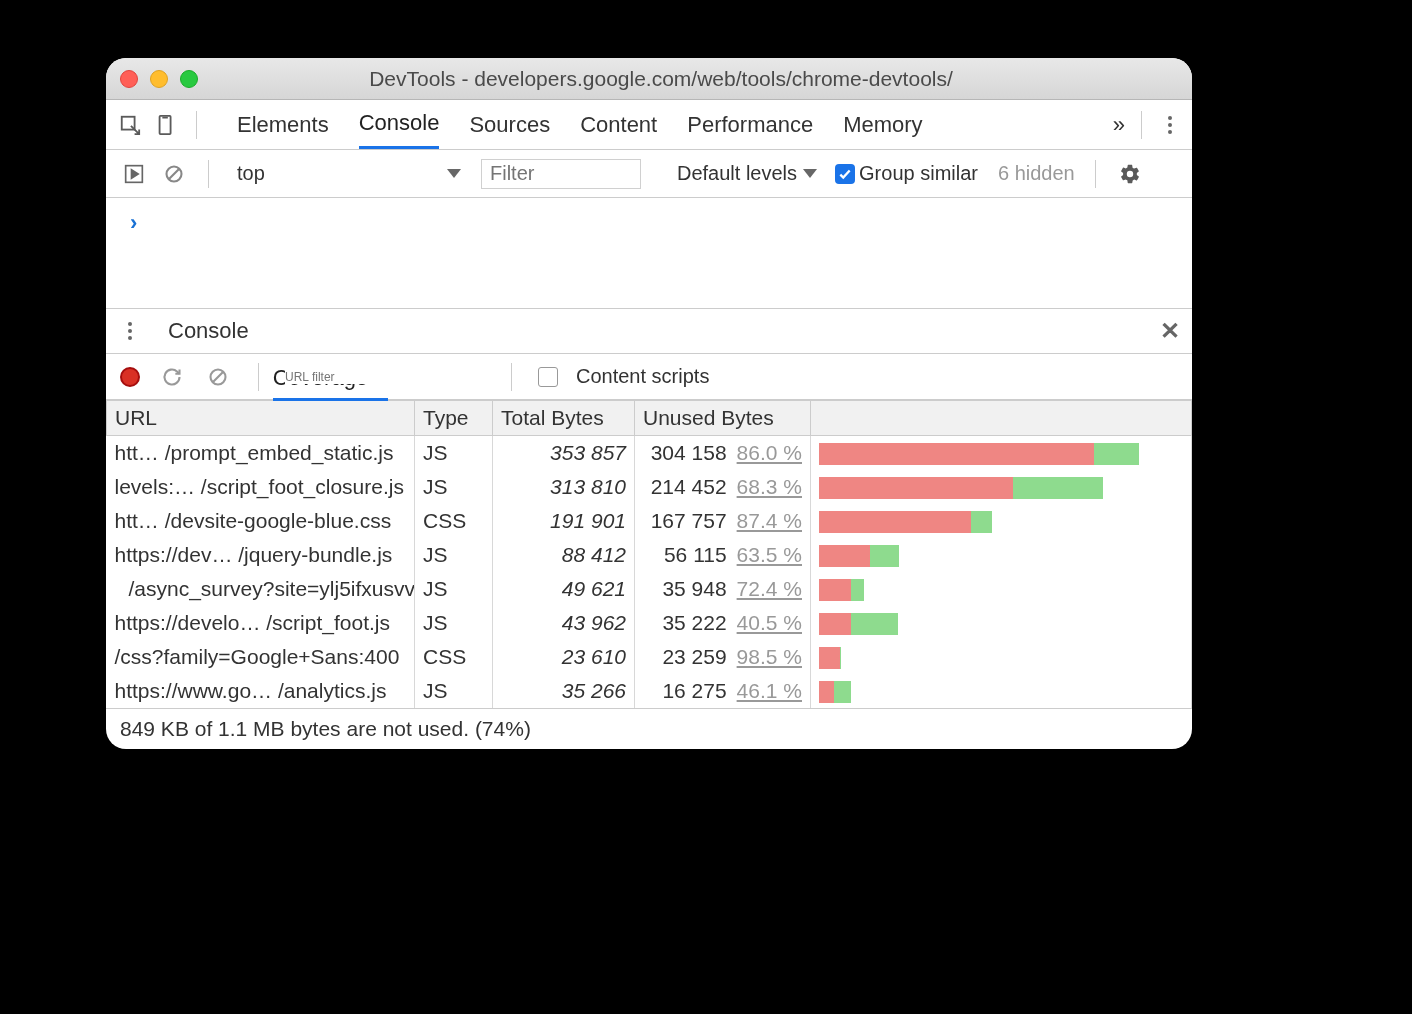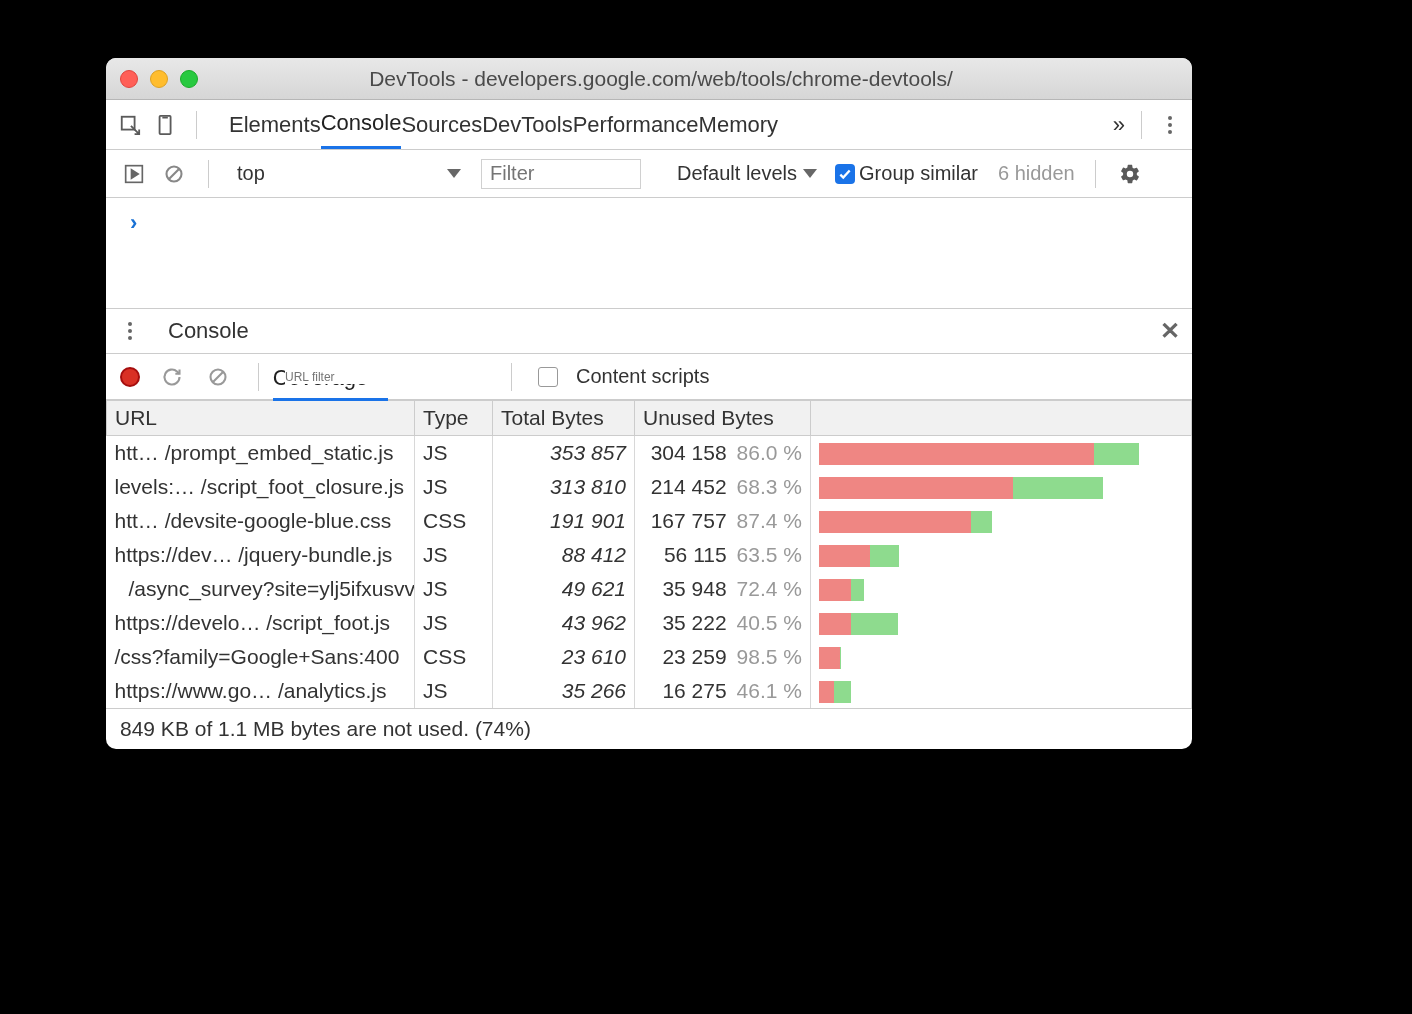--- a/index.html
+++ b/index.html
@@ -11,21 +11,21 @@
     font-size: 20px;
     color: #333;
     position: relative;
   }
   .window {
     position: absolute;
     left: 106px;
     top: 58px;
     width: 1086px;
     background: #fff;
-    border-radius: 10px;
+    border-radius: 20px;
     box-shadow: 0 20px 60px rgba(0,0,0,0.5);
     overflow: hidden;
   }
   .titlebar {
     height: 42px;
     background: linear-gradient(#e8e8e8, #d6d6d6);
     border-bottom: 1px solid #b6b6b6;
     display: flex;
     align-items: center;
     padding: 0 14px;
@@ -39,21 +39,21 @@
   .tabbar {
     height: 50px;
     border-bottom: 1px solid #ccc;
     display:flex;
     align-items:center;
     padding: 0 10px;
     gap: 8px;
   }
   .sep { width:1px; height:28px; background:#ccc; margin:0 8px; }
   .icon-btn { width:28px; height:28px; display:flex; align-items:center; justify-content:center; color:#5a5a5a; cursor:pointer; }
-  .tabs { display:flex; margin-left:16px; flex:1; align-items:flex-start; height:100%; }
+  .tabs { display:flex; gap:30px; margin-left:24px; flex:1; align-items:flex-start; height:100%; }
   .tab { color:#333; font-size:22px; height:100%; display:flex; align-items:center; cursor:pointer; }
   .tab.active { color:#222; font-weight:500; border-bottom:3px solid #1a73e8; }
   .more-tabs { color:#333; font-size:22px; cursor:pointer; }
   .kebab { width:24px; height:24px; display:flex; flex-direction:column; justify-content:center; align-items:center; gap:3px; cursor:pointer; }
   .kebab span { width:4px; height:4px; background:#666; border-radius:50%; }
   .console-toolbar {
     height:48px; border-bottom:1px solid #ccc;
     display:flex; align-items:center; padding:0 14px; gap:12px;
   }
   .context-select {
@@ -97,21 +97,21 @@
   .coverage-table thead th{
     background:#f1f1f1; border:1px solid #ccc; text-align:left;
     font-weight:400; padding:5px 8px; font-size:21px;
   }
   .coverage-table td{
     border-right:1px solid #d8d8d8; padding:5px 8px; white-space:nowrap;
     font-size:21px;
   }
   .coverage-table td.num{ text-align:right;font-style:italic; }
   .unused-cell{ display:flex; justify-content:flex-end; gap:10px; }
-  .pct{ color:#999; }
+  .pct{ color:#999;text-decoration:underline; }
   .bar-wrap{ position:relative; height:22px; margin-top:2px; width:320px; }
   .bar-red{ position:absolute; left:0; top:0; height:100%; background:#ef8683; }
   .bar-green{ position:absolute; top:0; height:100%; background:#8edb8e; }
   .status-bar{ border-top:1px solid #ccc; padding:8px 14px; font-size:21px; color:#333; }
 </style>
 </head>
 <body>
 
 <div class="window">
 
@@ -135,21 +135,21 @@
       <svg width="22" height="22" viewBox="0 0 24 24" fill="none" stroke="#5a5a5a" stroke-width="2">
         <rect x="5" y="2" width="12" height="20" rx="1"></rect>
           <line x1="8" y1="4" x2="14" y2="4"></line>
       </svg>
     </div>
     <div class="sep"></div>
     <div class="tabs" id="main-tabs">
         <div class="tab">Elements</div>
         <div class="tab active">Console</div>
         <div class="tab">Sources</div>
-        <div class="tab">DevTools</div>
+        <div class="tab">Content</div>
         <div class="tab">Performance</div>
         <div class="tab">Memory</div>
       </div>
     <div class="more-tabs">»</div>
     <div class="sep"></div>
     <div class="kebab">
         <span></span>
         <span></span>
         <span></span>
       </div>

